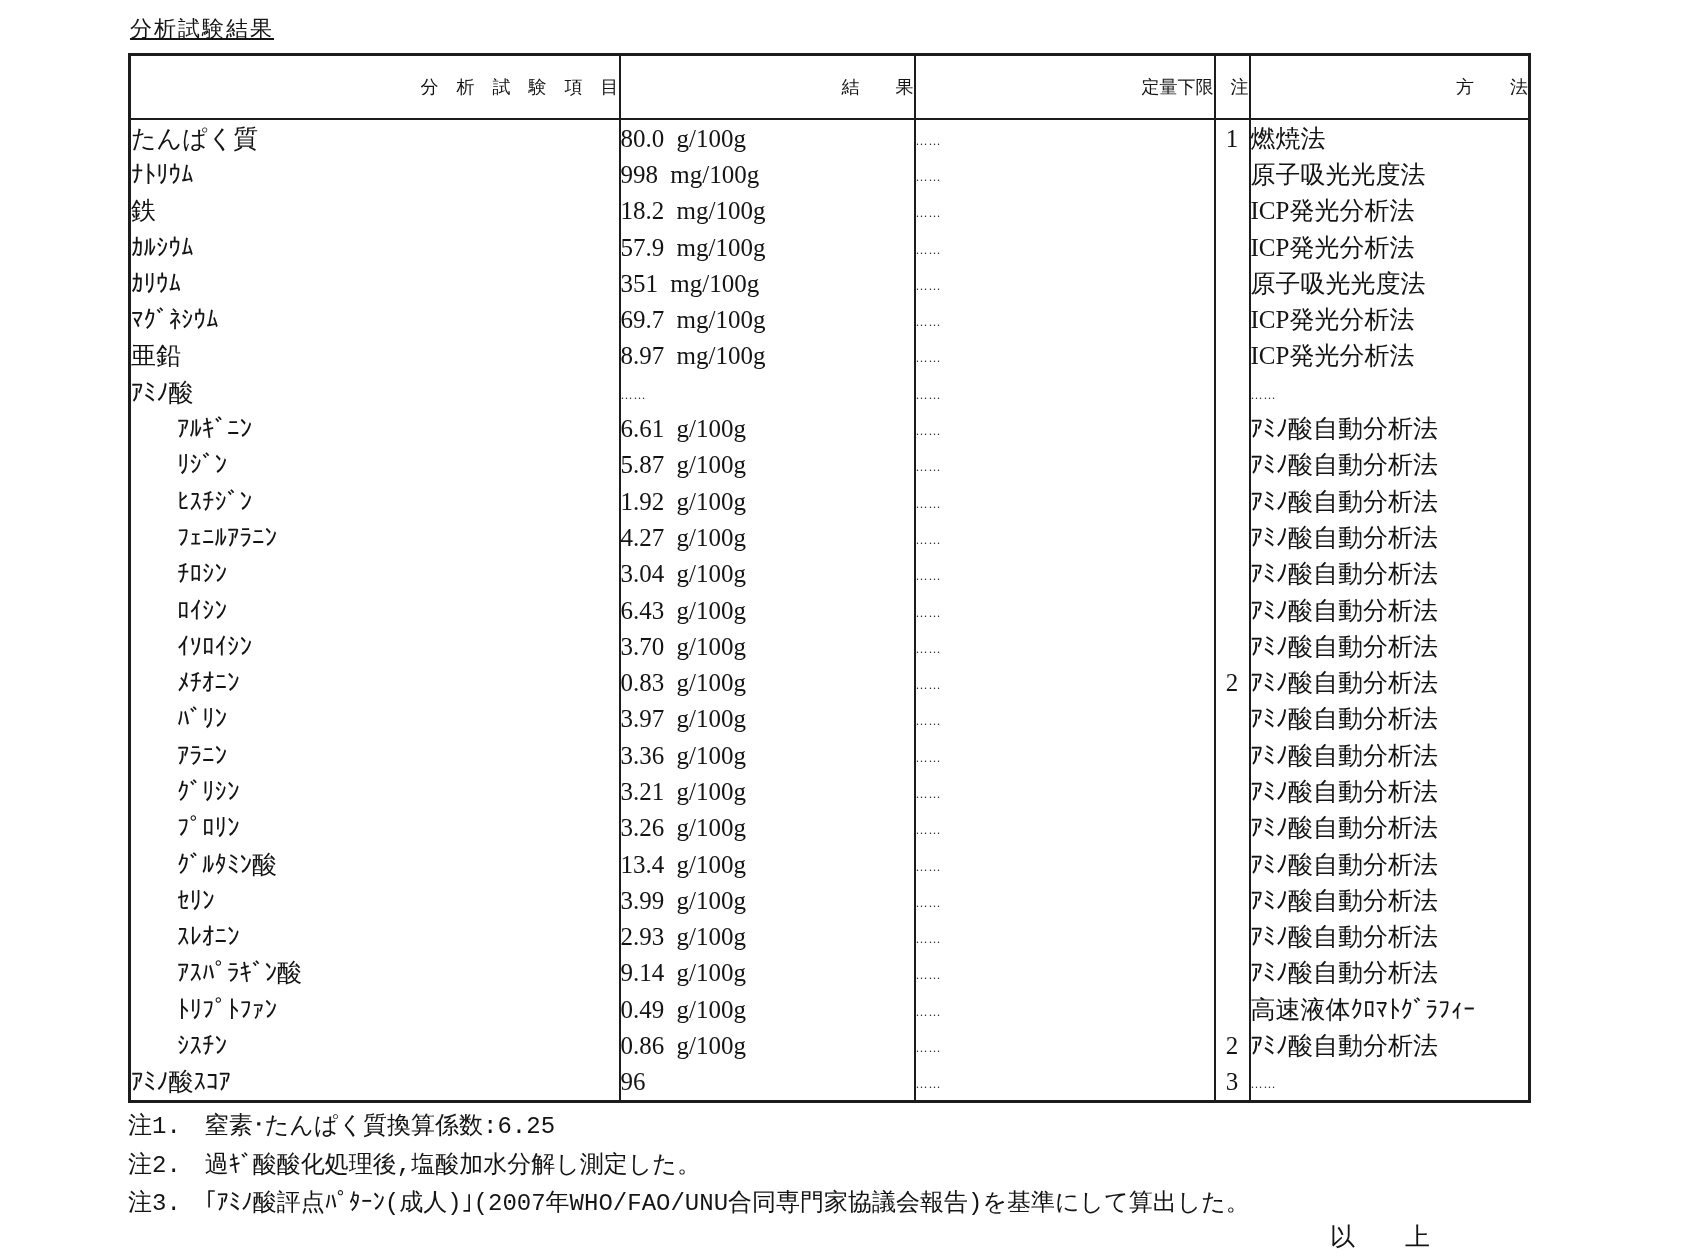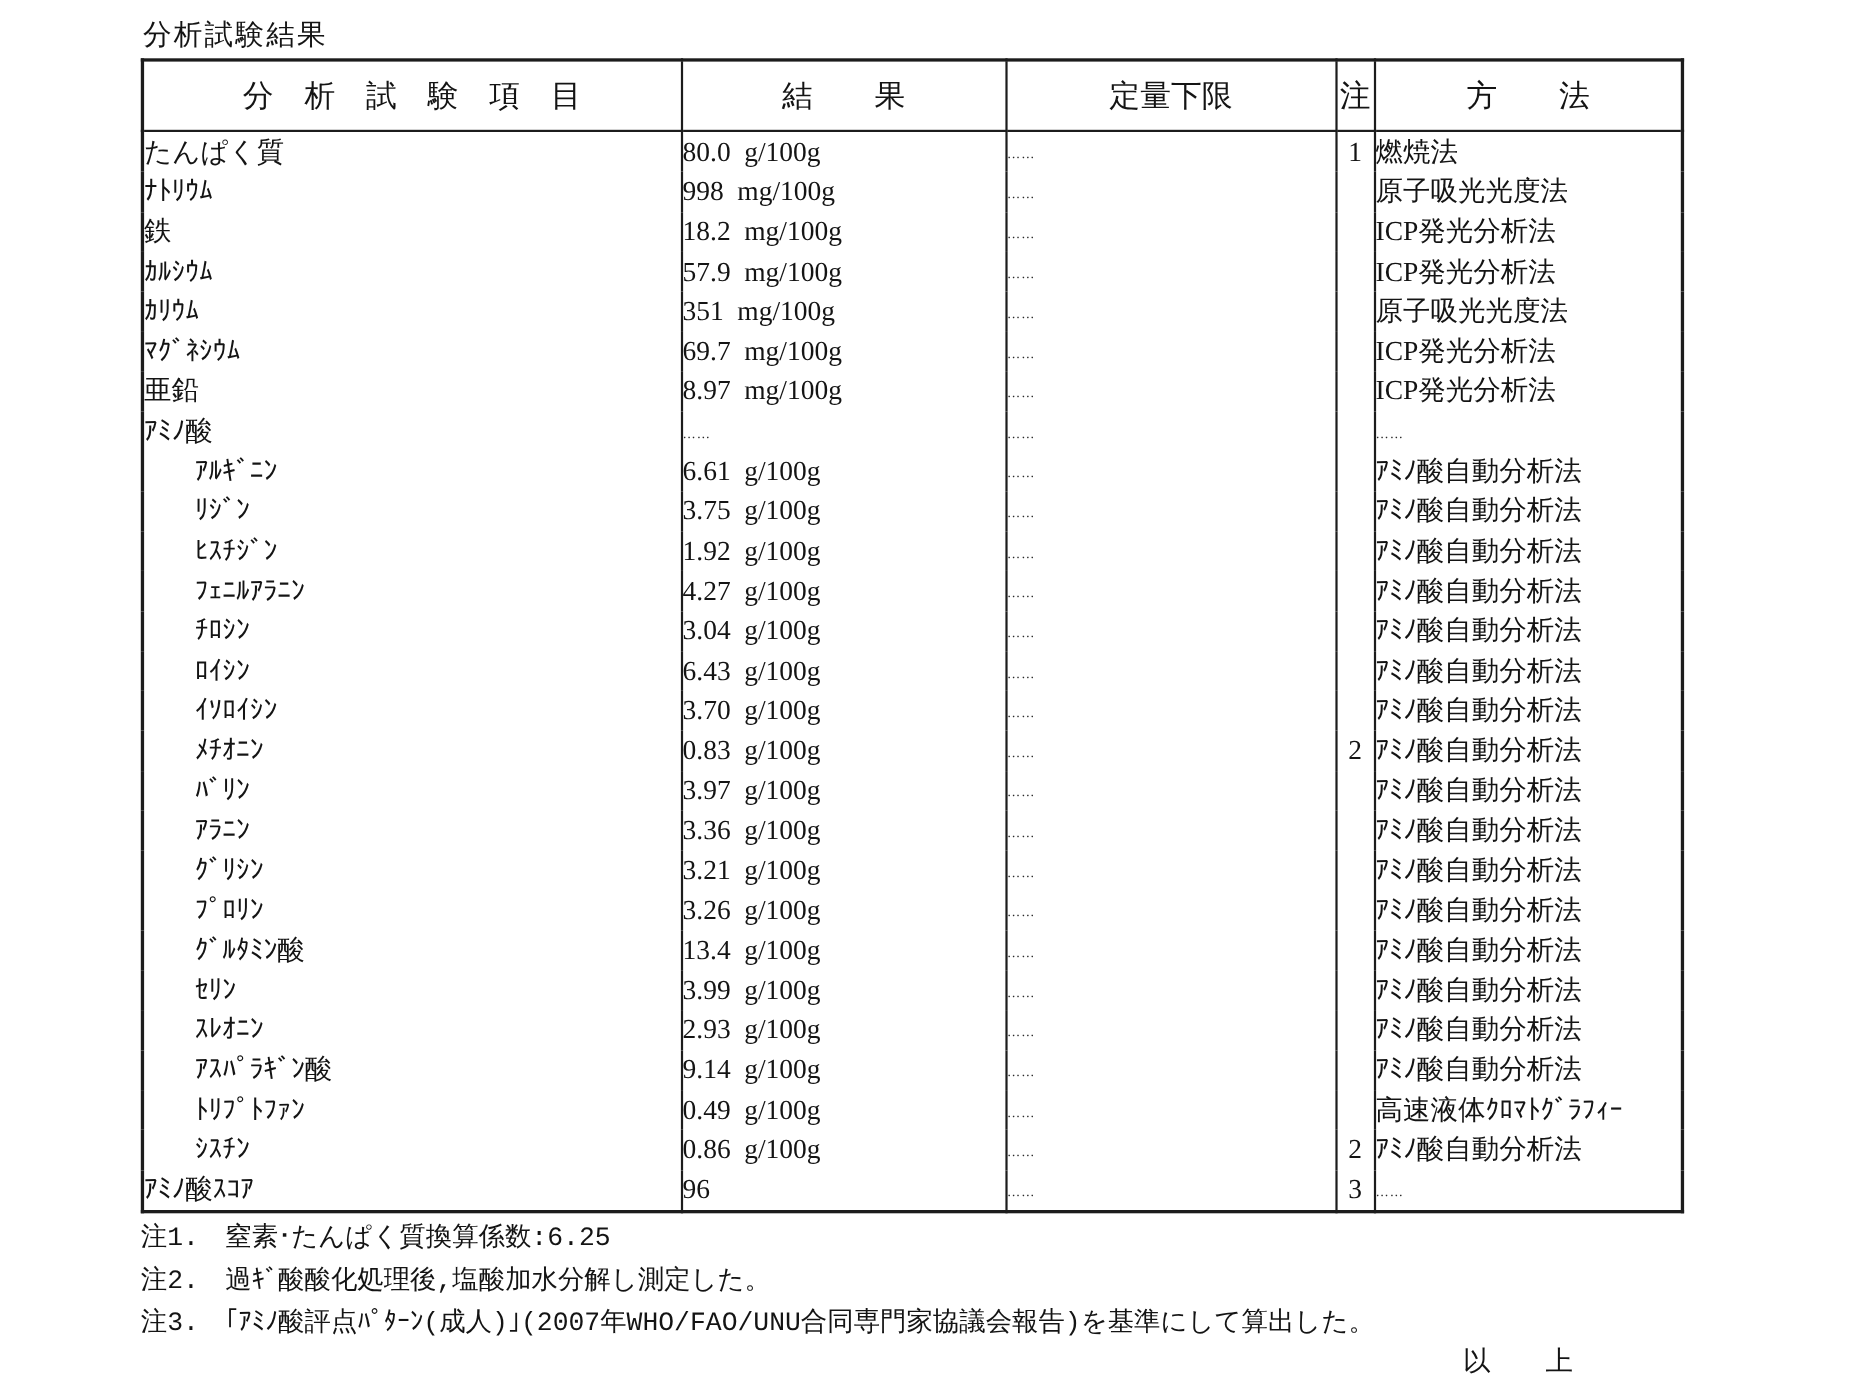--- a/index.html
+++ b/index.html
@@ -3,29 +3,29 @@
 <meta charset="utf-8">
 <style>
   html,body { margin:0; padding:0; }
   body {
     width:1684px; height:1260px; background:#ffffff; position:relative;
     font-family:"Liberation Serif","DejaVu Serif",serif; color:#141414;
     overflow:hidden;
   }
   .title {
     position:absolute; left:130px; top:14px;
-    font-size:26px; letter-spacing:2px;
+    font-size:22px; letter-spacing:2px;text-decoration:underline;
   }
   table.results {
     position:absolute; left:128px; top:53px; width:1400px;
     border-collapse:collapse; table-layout:fixed;
     border:3px solid #1c1c1c;
   }
   table.results th {
-    font-weight:normal; font-size:28px; text-align:center;
+    font-weight:normal; font-size:18px; text-align:right;
     height:62px; padding:0; border:2px solid #1c1c1c;
     white-space:pre;
   }
   table.results td {
     border-left:2px solid #1c1c1c; border-right:2px solid #1c1c1c;
     border-top:none; border-bottom:none;
     height:36.3px; padding:0; font-size:25px; line-height:1;
     vertical-align:middle; overflow:hidden; white-space:pre;
   }
   td.c-item   { padding-left:5px; }
@@ -133,21 +133,21 @@
   <tr>
     <td class="c-item indent"><span>ｱﾙｷﾞﾆﾝ</span></td>
     <td class="c-result"><span>6.61 g/100g</span></td>
     <td class="c-loq"><span class="dots">……</span></td>
     <td class="c-note"><span></span></td>
     <td class="c-method"><span>ｱﾐﾉ酸自動分析法</span></td>
   </tr>
 
   <tr>
     <td class="c-item indent"><span>ﾘｼﾞﾝ</span></td>
-    <td class="c-result"><span>3.75 g/100g</span></td>
+    <td class="c-result"><span>5.87 g/100g</span></td>
     <td class="c-loq"><span class="dots">……</span></td>
     <td class="c-note"><span></span></td>
     <td class="c-method"><span>ｱﾐﾉ酸自動分析法</span></td>
   </tr>
 
   <tr>
     <td class="c-item indent"><span>ﾋｽﾁｼﾞﾝ</span></td>
     <td class="c-result"><span>1.92 g/100g</span></td>
     <td class="c-loq"><span class="dots">……</span></td>
     <td class="c-note"><span></span></td>

